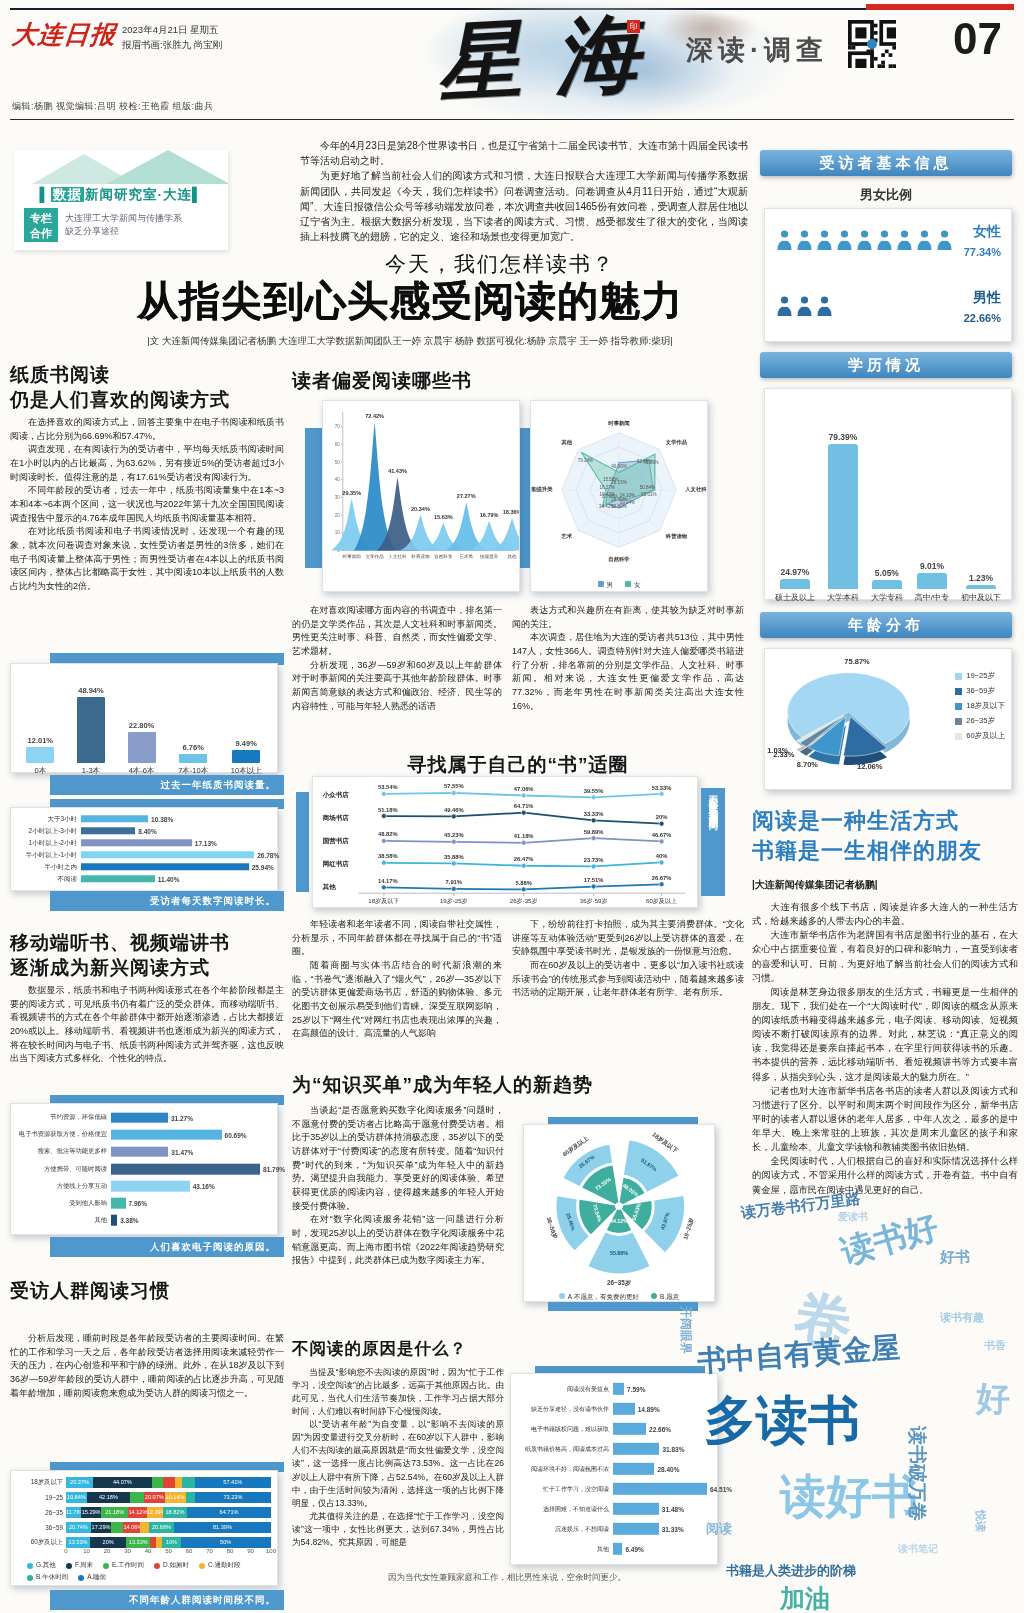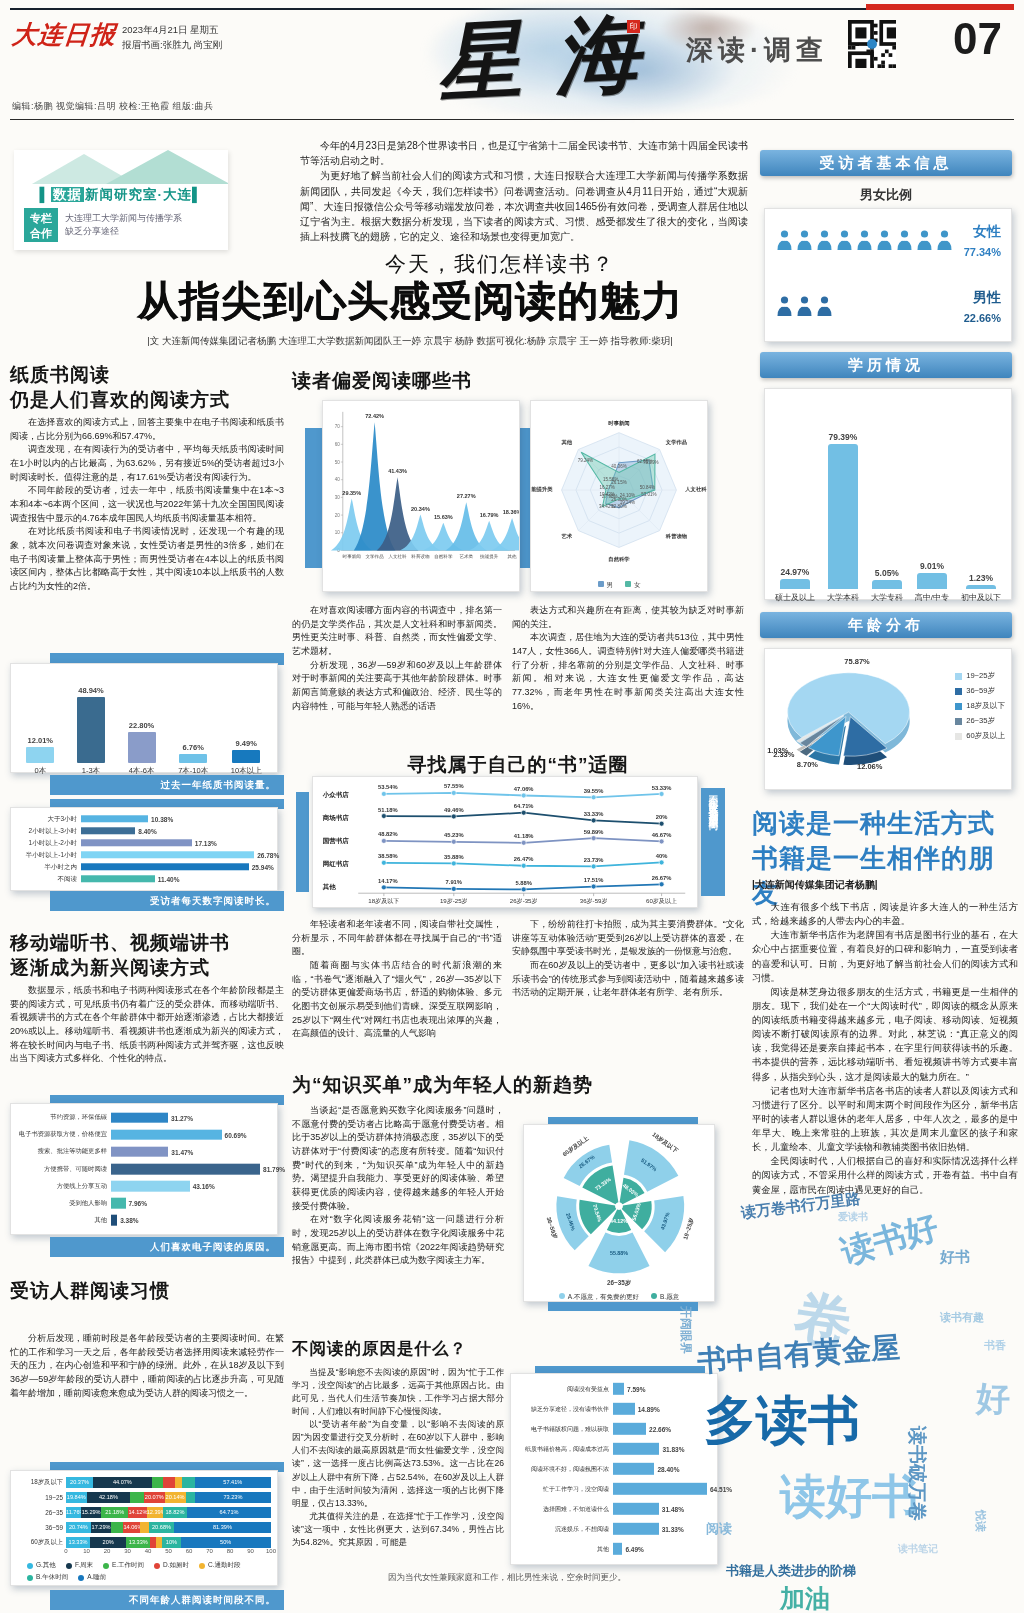--- a/index.html
+++ b/index.html
@@ -100,21 +100,21 @@
   .st-li{display:flex;align-items:center;gap:3px;}
   .st-dot{width:6px;height:6px;border-radius:50%;display:inline-block;}
   
   .gen-row{display:flex;align-items:center;height:50%;padding:0 10px;}
   .gen-icons{display:flex;gap:1px;flex:1;}
   .gen-lab{flex:none;text-align:right;line-height:1.25;}
   .gen-lab b{font-size:14px;display:block;}
   .gen-lab span{font-size:11px;font-weight:bold;}
   .female .gen-lab{color:#2e7fc2;} .male .gen-lab{color:#1f5c8e;}
   
-  .art-title{font-size:26px;font-weight:bold;color:#2e7fc2;line-height:1.35;letter-spacing:1px;}
+  .art-title{font-size:22px;font-weight:bold;color:#2e7fc2;line-height:1.35;letter-spacing:1px;}
   .art-by{font-size:10px;font-weight:bold;color:#222;}
   
   .mini-legend{display:flex;justify-content:center;gap:12px;font-size:6.5px;color:#333;align-items:center;}
   .mini-legend i{width:6px;height:6px;display:inline-block;margin-right:3px;border-radius:1px;}
   .cloud{pointer-events:none;}
   .cloud span{position:absolute;font-weight:bold;white-space:nowrap;font-family:"Liberation Sans",sans-serif;}
 </style>
 </head>
 <body>
 

